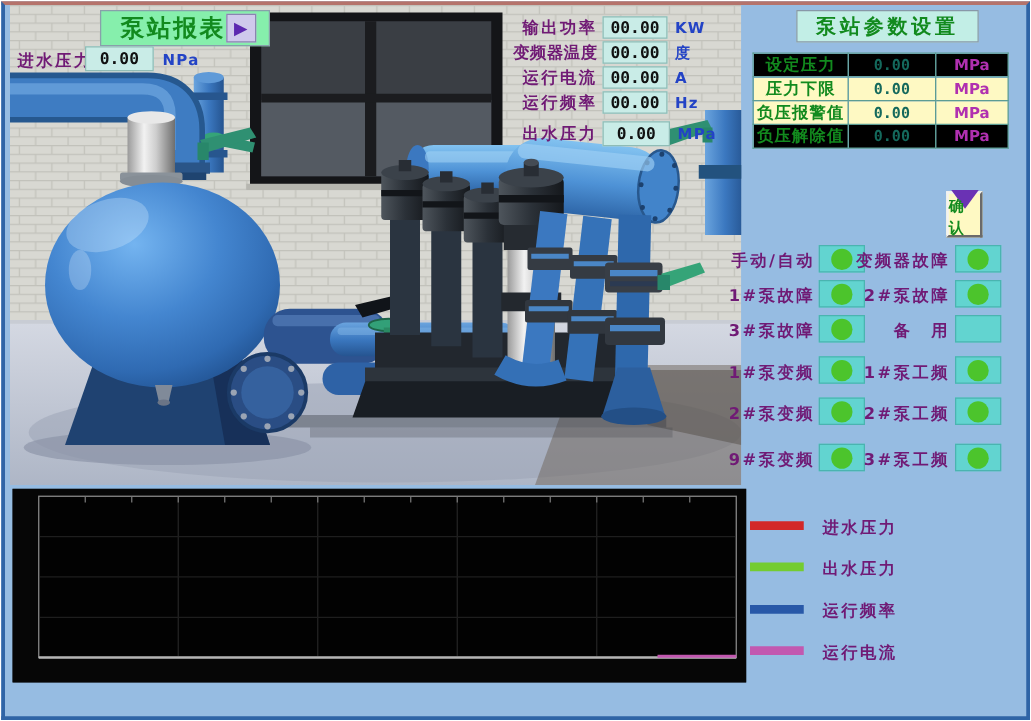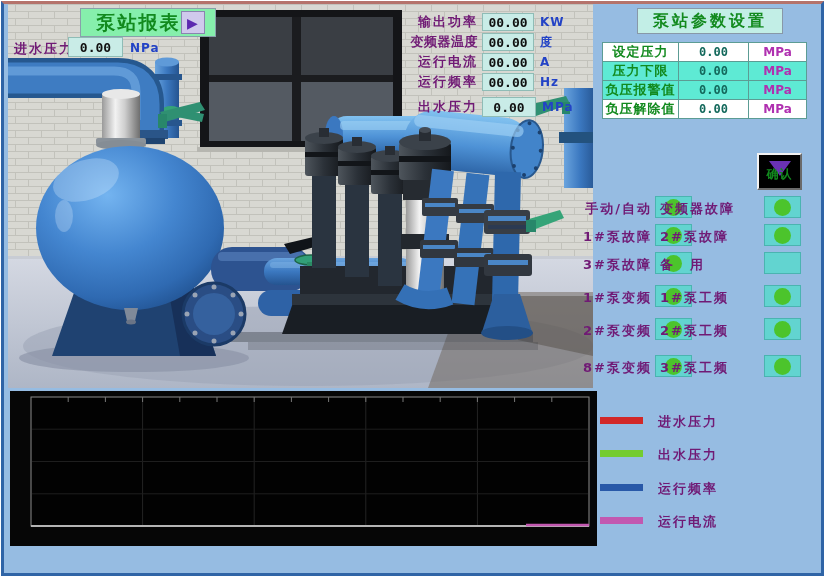--- a/index.html
+++ b/index.html
@@ -33,35 +33,35 @@
   .outlet{position:absolute;left:388px;top:93px;}
   .outlet .rv{height:20px;width:54px;}
   
   .panel-title{position:absolute;left:633px;top:4px;width:146px;height:26px;background:#c2eee6;
           border:1px solid #8898a8;display:flex;align-items:center;justify-content:center;
           color:#128a1e;font-weight:bold;font-size:16px;letter-spacing:3px;}
   table.params{position:absolute;left:598px;top:38px;width:204px;border-collapse:collapse;
           border:1px solid #5c9c94;table-layout:fixed;}
   table.params td{border:1px solid #5c9c94;height:17px;text-align:center;padding:0;overflow:hidden;}
   table.params .hd td{background:#8edcd2;color:#a230a2;font-weight:bold;font-size:13px;letter-spacing:1px;height:18px;}
-  table.params tr.odd td{background:#ffffff;}
-  table.params tr.even td{background:#5eead4;}
+  table.params tr.odd td{background:#000000;}
+  table.params tr.even td{background:#fef9c3;}
   table.params .pn{color:#128a1e;font-weight:bold;font-size:13px;letter-spacing:1px;}
   table.params .pv{color:#14695c;font-weight:bold;font-size:12px;font-family:"DejaVu Sans Mono",monospace;cursor:pointer;}
   table.params .pu{color:#b030b0;font-weight:bold;font-size:12px;}
-  .confirm-btn{position:absolute;left:753px;top:149px;width:45px;height:37px;background:#000000;
+  .confirm-btn{position:absolute;left:753px;top:149px;width:29px;height:37px;background:#fef9c3;
           border:2px solid;border-color:#f2f2f2 #6a6a6a #6a6a6a #f2f2f2;cursor:pointer;
           display:flex;flex-direction:column;align-items:center;justify-content:center;}
   .confirm-btn .tri{width:0;height:0;border-left:11px solid transparent;border-right:11px solid transparent;
           border-top:15px solid #6a32b4;}
   .confirm-btn .cl{color:#128a1e;font-weight:bold;font-size:12px;margin-top:-10px;letter-spacing:1px;}
   
   .ind-row{position:absolute;left:0;width:817px;height:24px;}
   .ind-ll{position:absolute;left:556px;top:4px;width:92px;text-align:right;}
-  .ind-rl{position:absolute;left:656px;top:4px;width:100px;}
+  .ind-rl{position:absolute;left:656px;top:4px;width:100px;text-align:right;}
   .ind-box{position:absolute;width:37px;height:22px;background:#62d4d0;border:1px solid #4ab4b0;
           display:flex;align-items:center;justify-content:center;}
   .ind-box.l{left:651px;} .ind-box.r{left:760px;}
   .lamp{width:17px;height:17px;border-radius:50%;background:transparent;}
   .lamp.lit{background:var(--lamp,#4cc42c);}
   
   .chart{position:absolute;left:6px;top:387px;width:587px;height:155px;background:#060606;}
   .leg-row{position:absolute;left:596px;height:16px;}
   .leg-bar{position:absolute;left:0;top:4px;width:43px;height:7px;}
   .leg-lbl{position:absolute;left:58px;top:0;}
@@ -414,21 +414,21 @@
     <span class="cnlabel ind-ll">2#泵变频</span>
     <span class="ind-box l">
           <span class="lamp lit"></span>
         </span>
     <span class="cnlabel ind-rl">2#泵工频</span>
     <span class="ind-box r">
           <span class="lamp lit"></span>
         </span>
   </div>
   <div class="ind-row" style="top:351px;">
-    <span class="cnlabel ind-ll">8#泵变频</span>
+    <span class="cnlabel ind-ll">9#泵变频</span>
     <span class="ind-box l">
           <span class="lamp lit"></span>
         </span>
     <span class="cnlabel ind-rl">3#泵工频</span>
     <span class="ind-box r">
           <span class="lamp lit"></span>
         </span>
   </div>
 
   <svg class="chart" viewBox="0 0 587 155">

